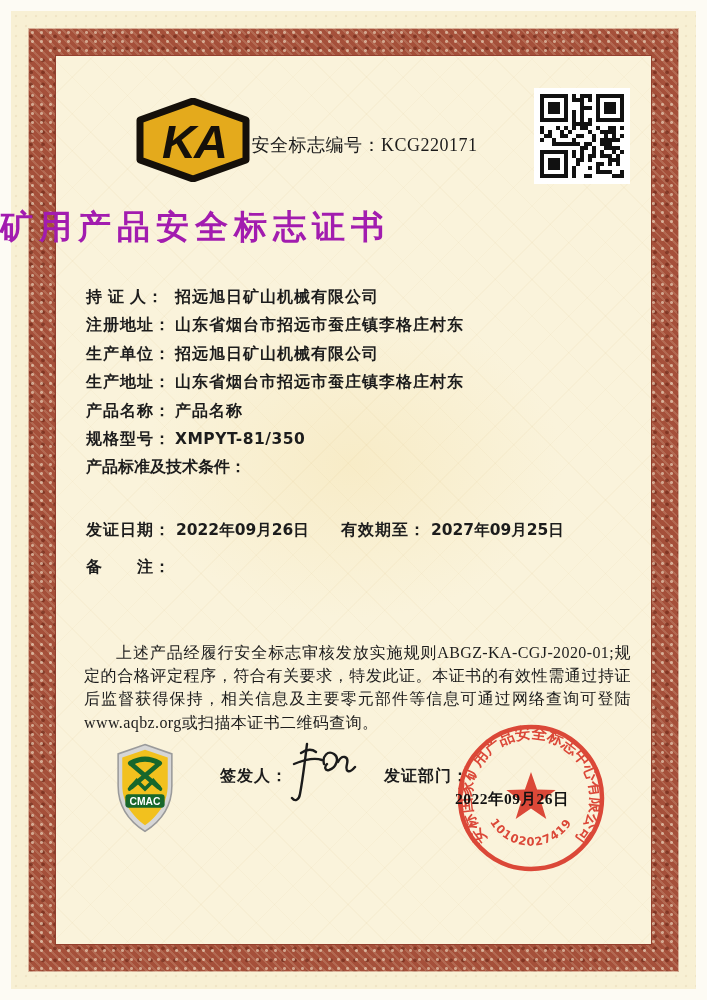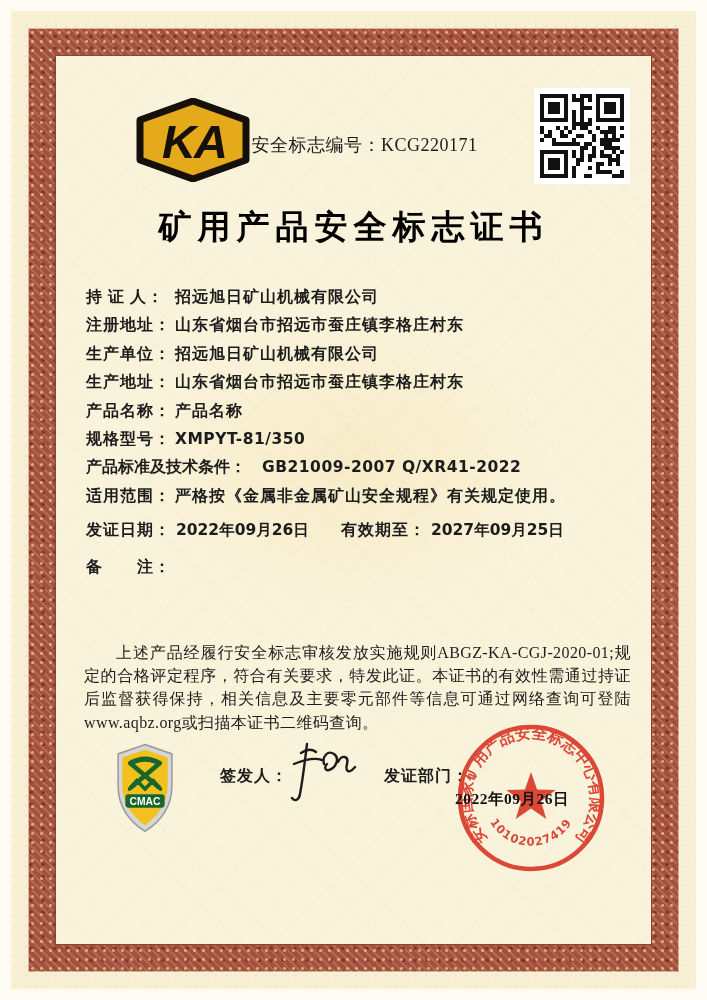--- a/index.html
+++ b/index.html
@@ -25,22 +25,22 @@
          background-image:
            repeating-linear-gradient(135deg, rgba(205,170,100,.06) 0 1px, transparent 1px 26px),
            repeating-linear-gradient(45deg, rgba(205,170,100,.06) 0 1px, transparent 1px 26px),
            radial-gradient(ellipse 300px 220px at 50% 46%, rgba(240,214,140,.25), transparent 70%);}
   
   .ka-logo{position:absolute;left:88px;top:98px;width:92px;height:84px;margin-left:48px;}
   .cert-no{position:absolute;left:0;right:4px;top:133px;text-align:center;padding-left:26px;
            font-size:18px;letter-spacing:.5px;}
   .qr{position:absolute;left:534px;top:88px;width:96px;height:96px;background:#ffffff;
       display:flex;align-items:center;justify-content:center;}
-  .title{position:absolute;left:0;right:0;top:205px;text-align:center;font-size:33px;
-         font-weight:700;letter-spacing:6px;color:#000000;}
+  .title{position:absolute;left:0;right:0;top:205px;text-align:left;font-size:33px;
+         font-weight:700;letter-spacing:6px;color:#a21caf;}
   
   .rows{position:absolute;left:86px;right:62px;top:287px;font-size:16px;}
   .row{display:flex;align-items:baseline;height:28.4px;}
   .lab{font-weight:700;width:89px;flex:none;letter-spacing:1px;white-space:nowrap;}
   .lab.wide{width:auto;margin-right:16px;letter-spacing:0;}
   .val{font-weight:600;letter-spacing:1px;}
   .val.tech{font-family:"DejaVu Sans","Liberation Sans",sans-serif;font-weight:700;
             letter-spacing:.5px;font-size:15.5px;}
   .dates{position:absolute;left:86px;right:54px;top:520px;display:flex;align-items:center;font-size:16px;}
   .dates .iss-val{width:165px;flex:none;}
@@ -329,25 +329,20 @@
     <div class="row">
       <span class="lab">产品名称：</span>
       <span class="val">产品名称</span>
     </div>
     <div class="row">
       <span class="lab">规格型号：</span>
       <span class="val tech">XMPYT-81/350</span>
     </div>
     <div class="row">
       <span class="lab wide">产品标准及技术条件：</span>
-      <span class="val tech">GB21009-2007 Q/XR41-2022</span>
-    </div>
-    <div class="row">
-      <span class="lab">适用范围：</span>
-      <span class="val">严格按《金属非金属矿山安全规程》有关规定使用。</span>
     </div>
   </div>
 
   <div class="dates">
     <span class="lab2">发证日期：</span>
     <span class="val date iss-val">2022年09月26日</span>
     <span class="lab2">有效期至：</span>
     <span class="val date">2027年09月25日</span>
   </div>
 

